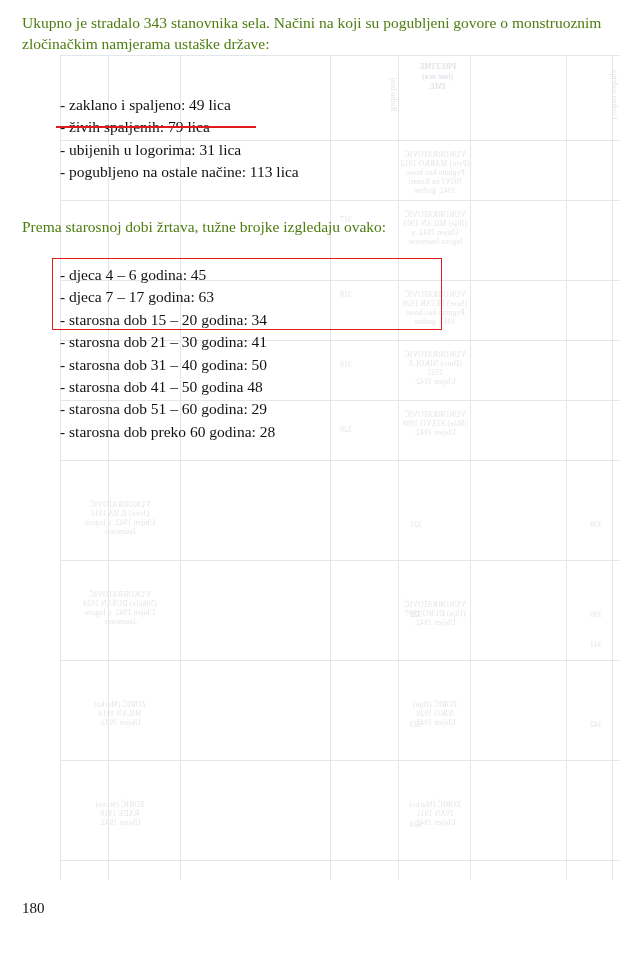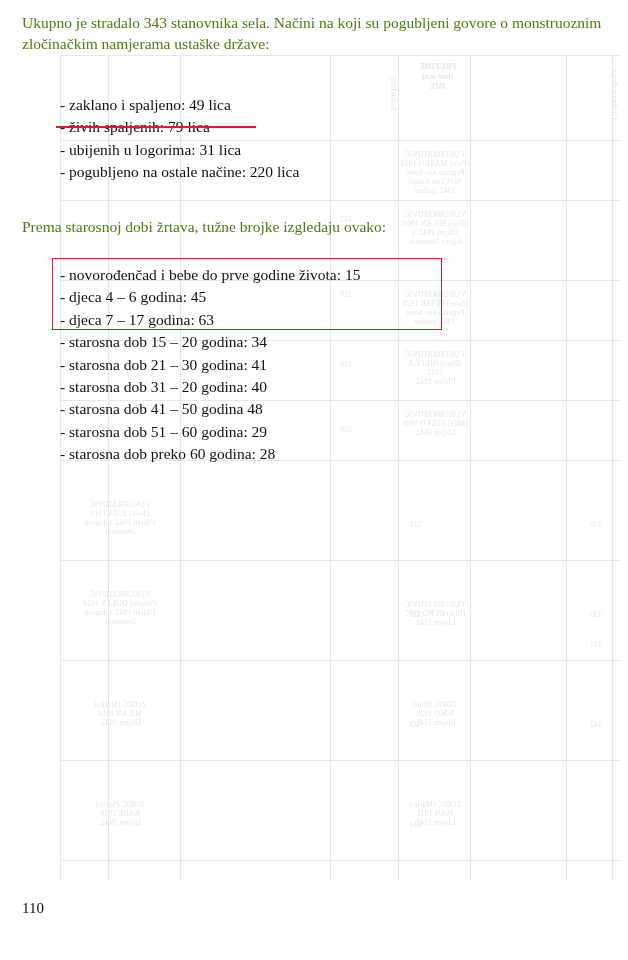--- a/index.html
+++ b/index.html
@@ -231,34 +231,33 @@
 Ubijen 1942.</div>
 </div>
 
 <div id="content">
   <div class="para" id="intro">Ukupno je stradalo 343 stanovnika sela. Načini na koji su pogubljeni govore o monstruoznim zločinačkim namjerama ustaške države:</div>
 
   <ul class="list" id="list1">
     <li>- zaklano i spaljeno:  49 lica</li>
     <li>- živih spaljenih: 79 lica</li>
     <li>- ubijenih u logorima: 31 lica</li>
-    <li>- pogubljeno na ostale načine: 220 lica</li>
+    <li>- pogubljeno na ostale načine: 113 lica</li>
   </ul>
 
   <div class="para" id="mid">Prema starosnoj dobi žrtava, tužne brojke izgledaju ovako:</div>
 
   <ul class="list" id="list2">
-    <li>- novorođenčad i bebe do prve godine života: 15</li>
     <li>- djeca 4 – 6 godina: 45</li>
     <li>- djeca 7 – 17 godina: 63</li>
     <li>- starosna dob 15 – 20 godina: 34</li>
     <li>- starosna dob 21 – 30 godina: 41</li>
-    <li>- starosna dob 31 – 20 godina: 40</li>
+    <li>- starosna dob 31 – 40 godina: 50</li>
     <li>- starosna dob 41 – 50 godina 48</li>
     <li>- starosna dob 51 – 60 godina: 29</li>
     <li>- starosna dob preko 60 godina: 28</li>
   </ul>
 
-  <div id="page-number">110</div>
+  <div id="page-number">180</div>
 </div>
 
 <div class="redunder" style="left:56px; top:126px; width:200px;"></div>
 <div class="redbox" style="left:52px; top:258px; width:388px; height:70px;"></div>
 
 </body></html>

